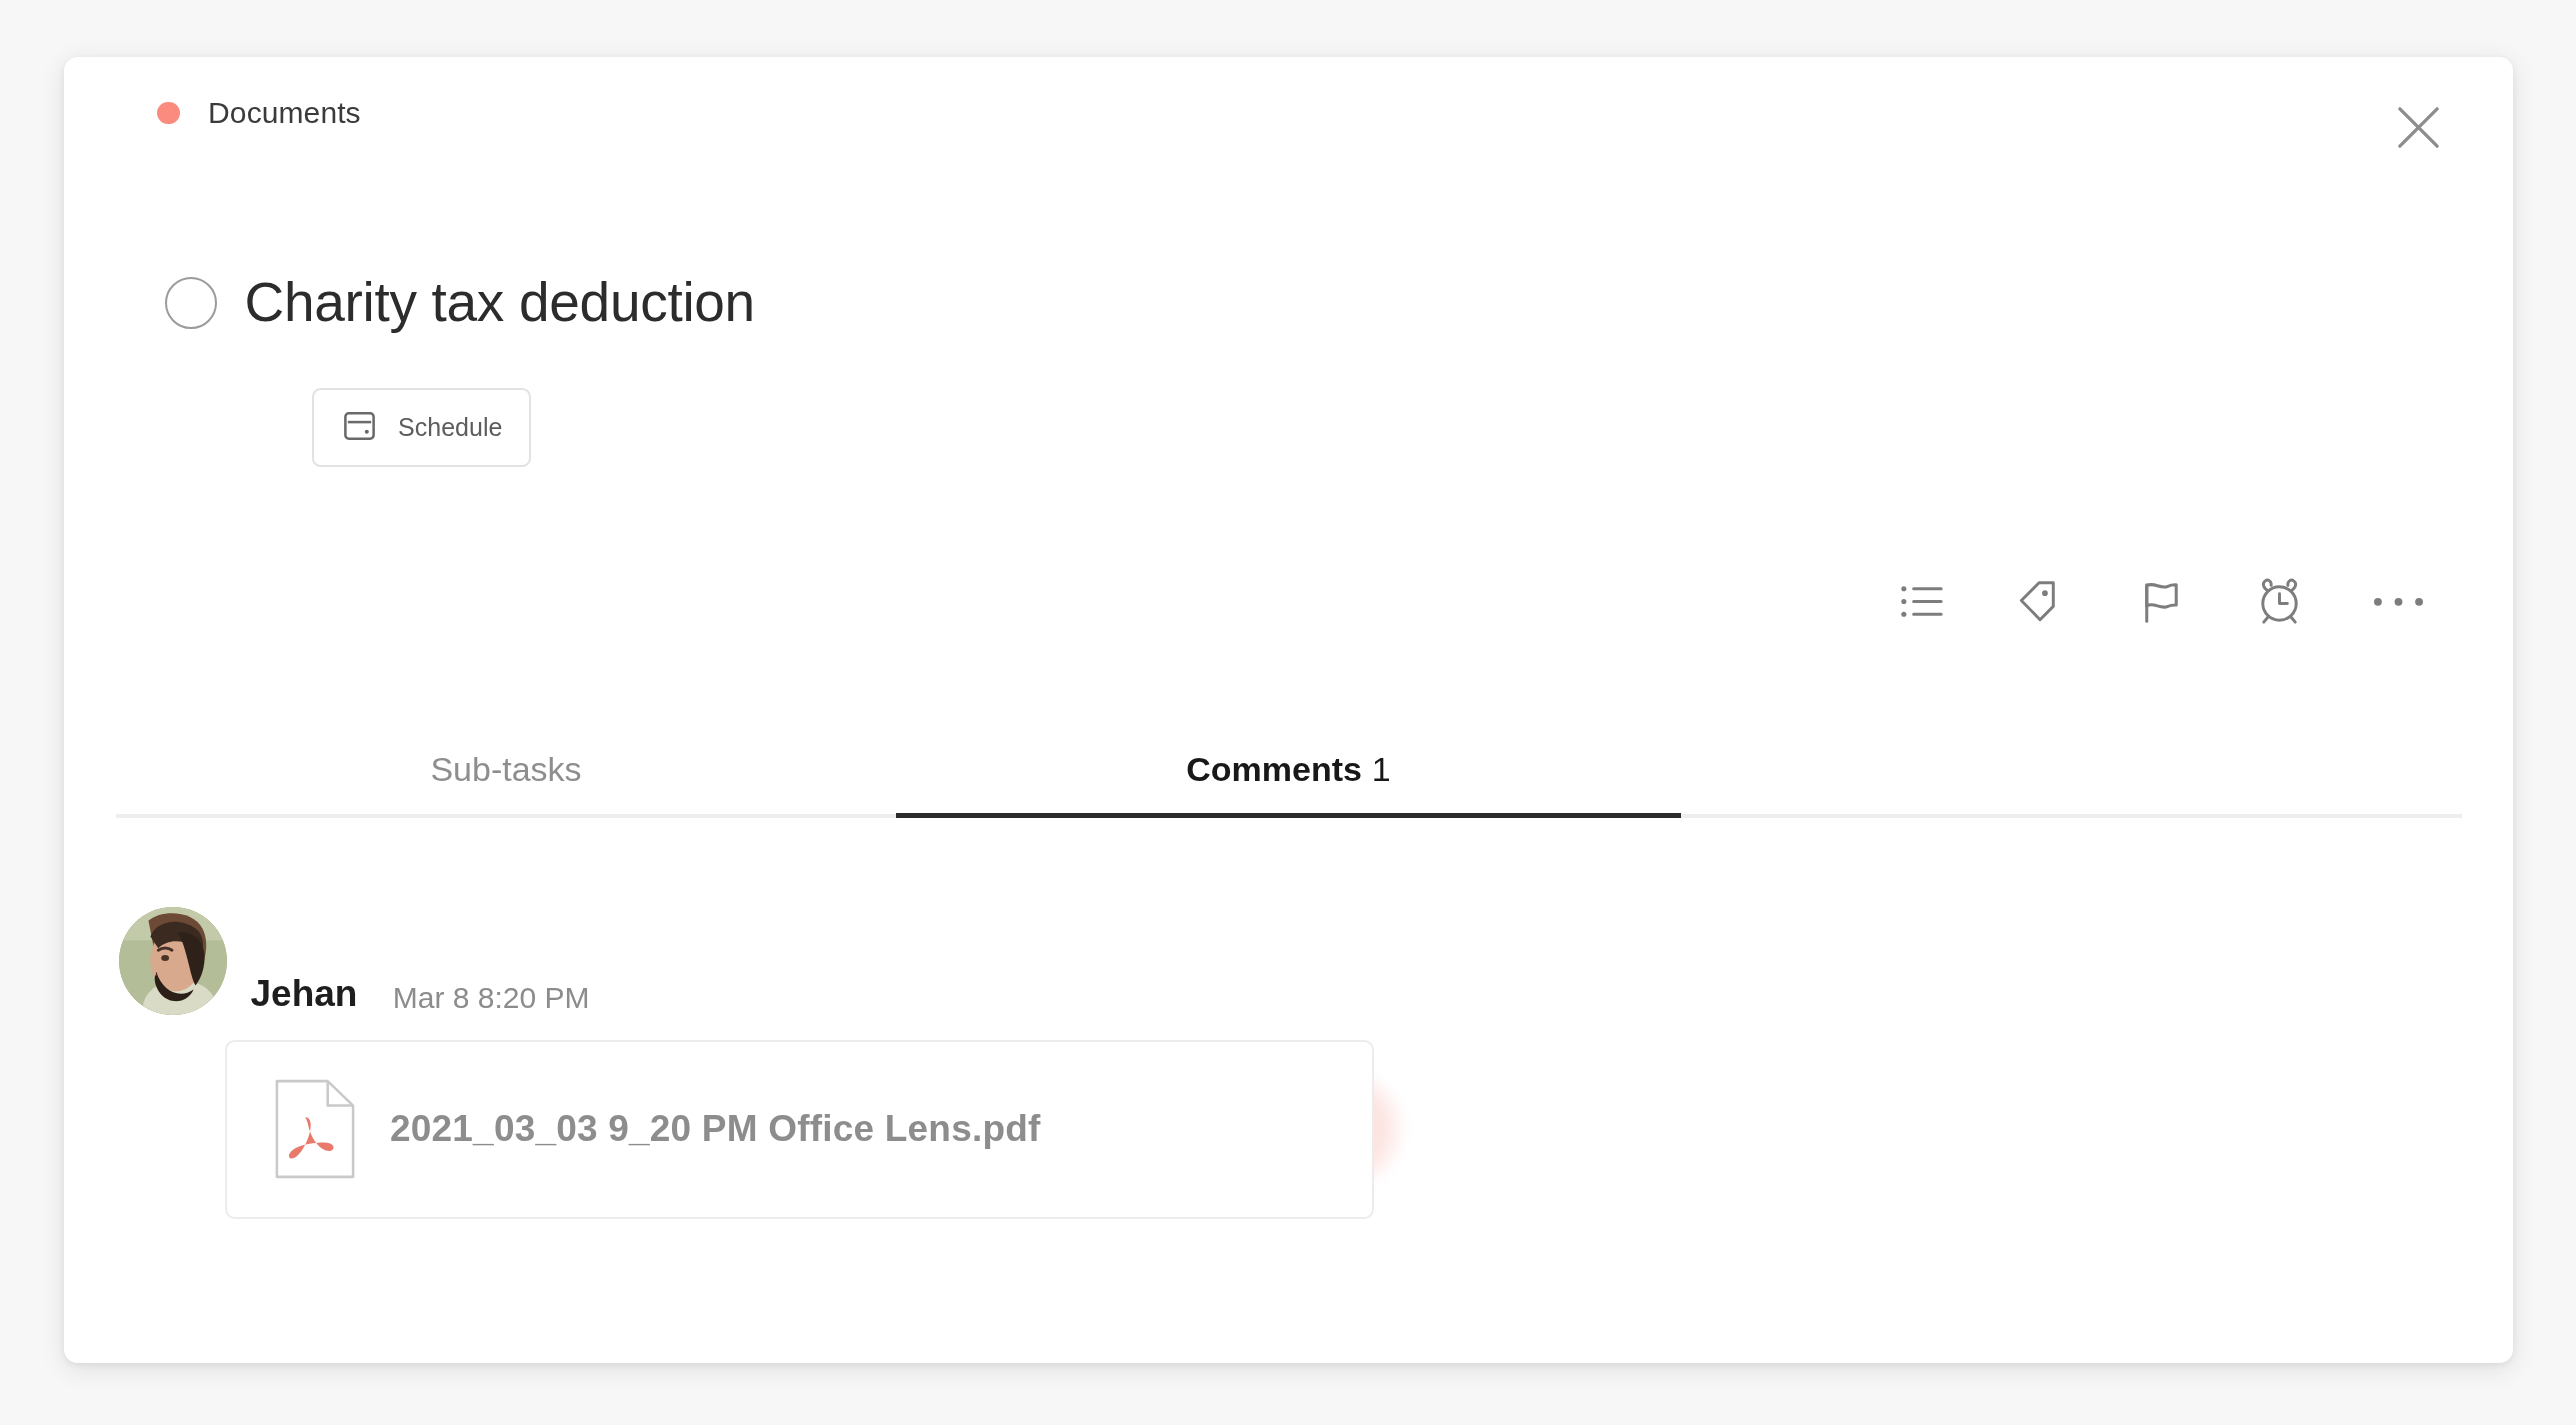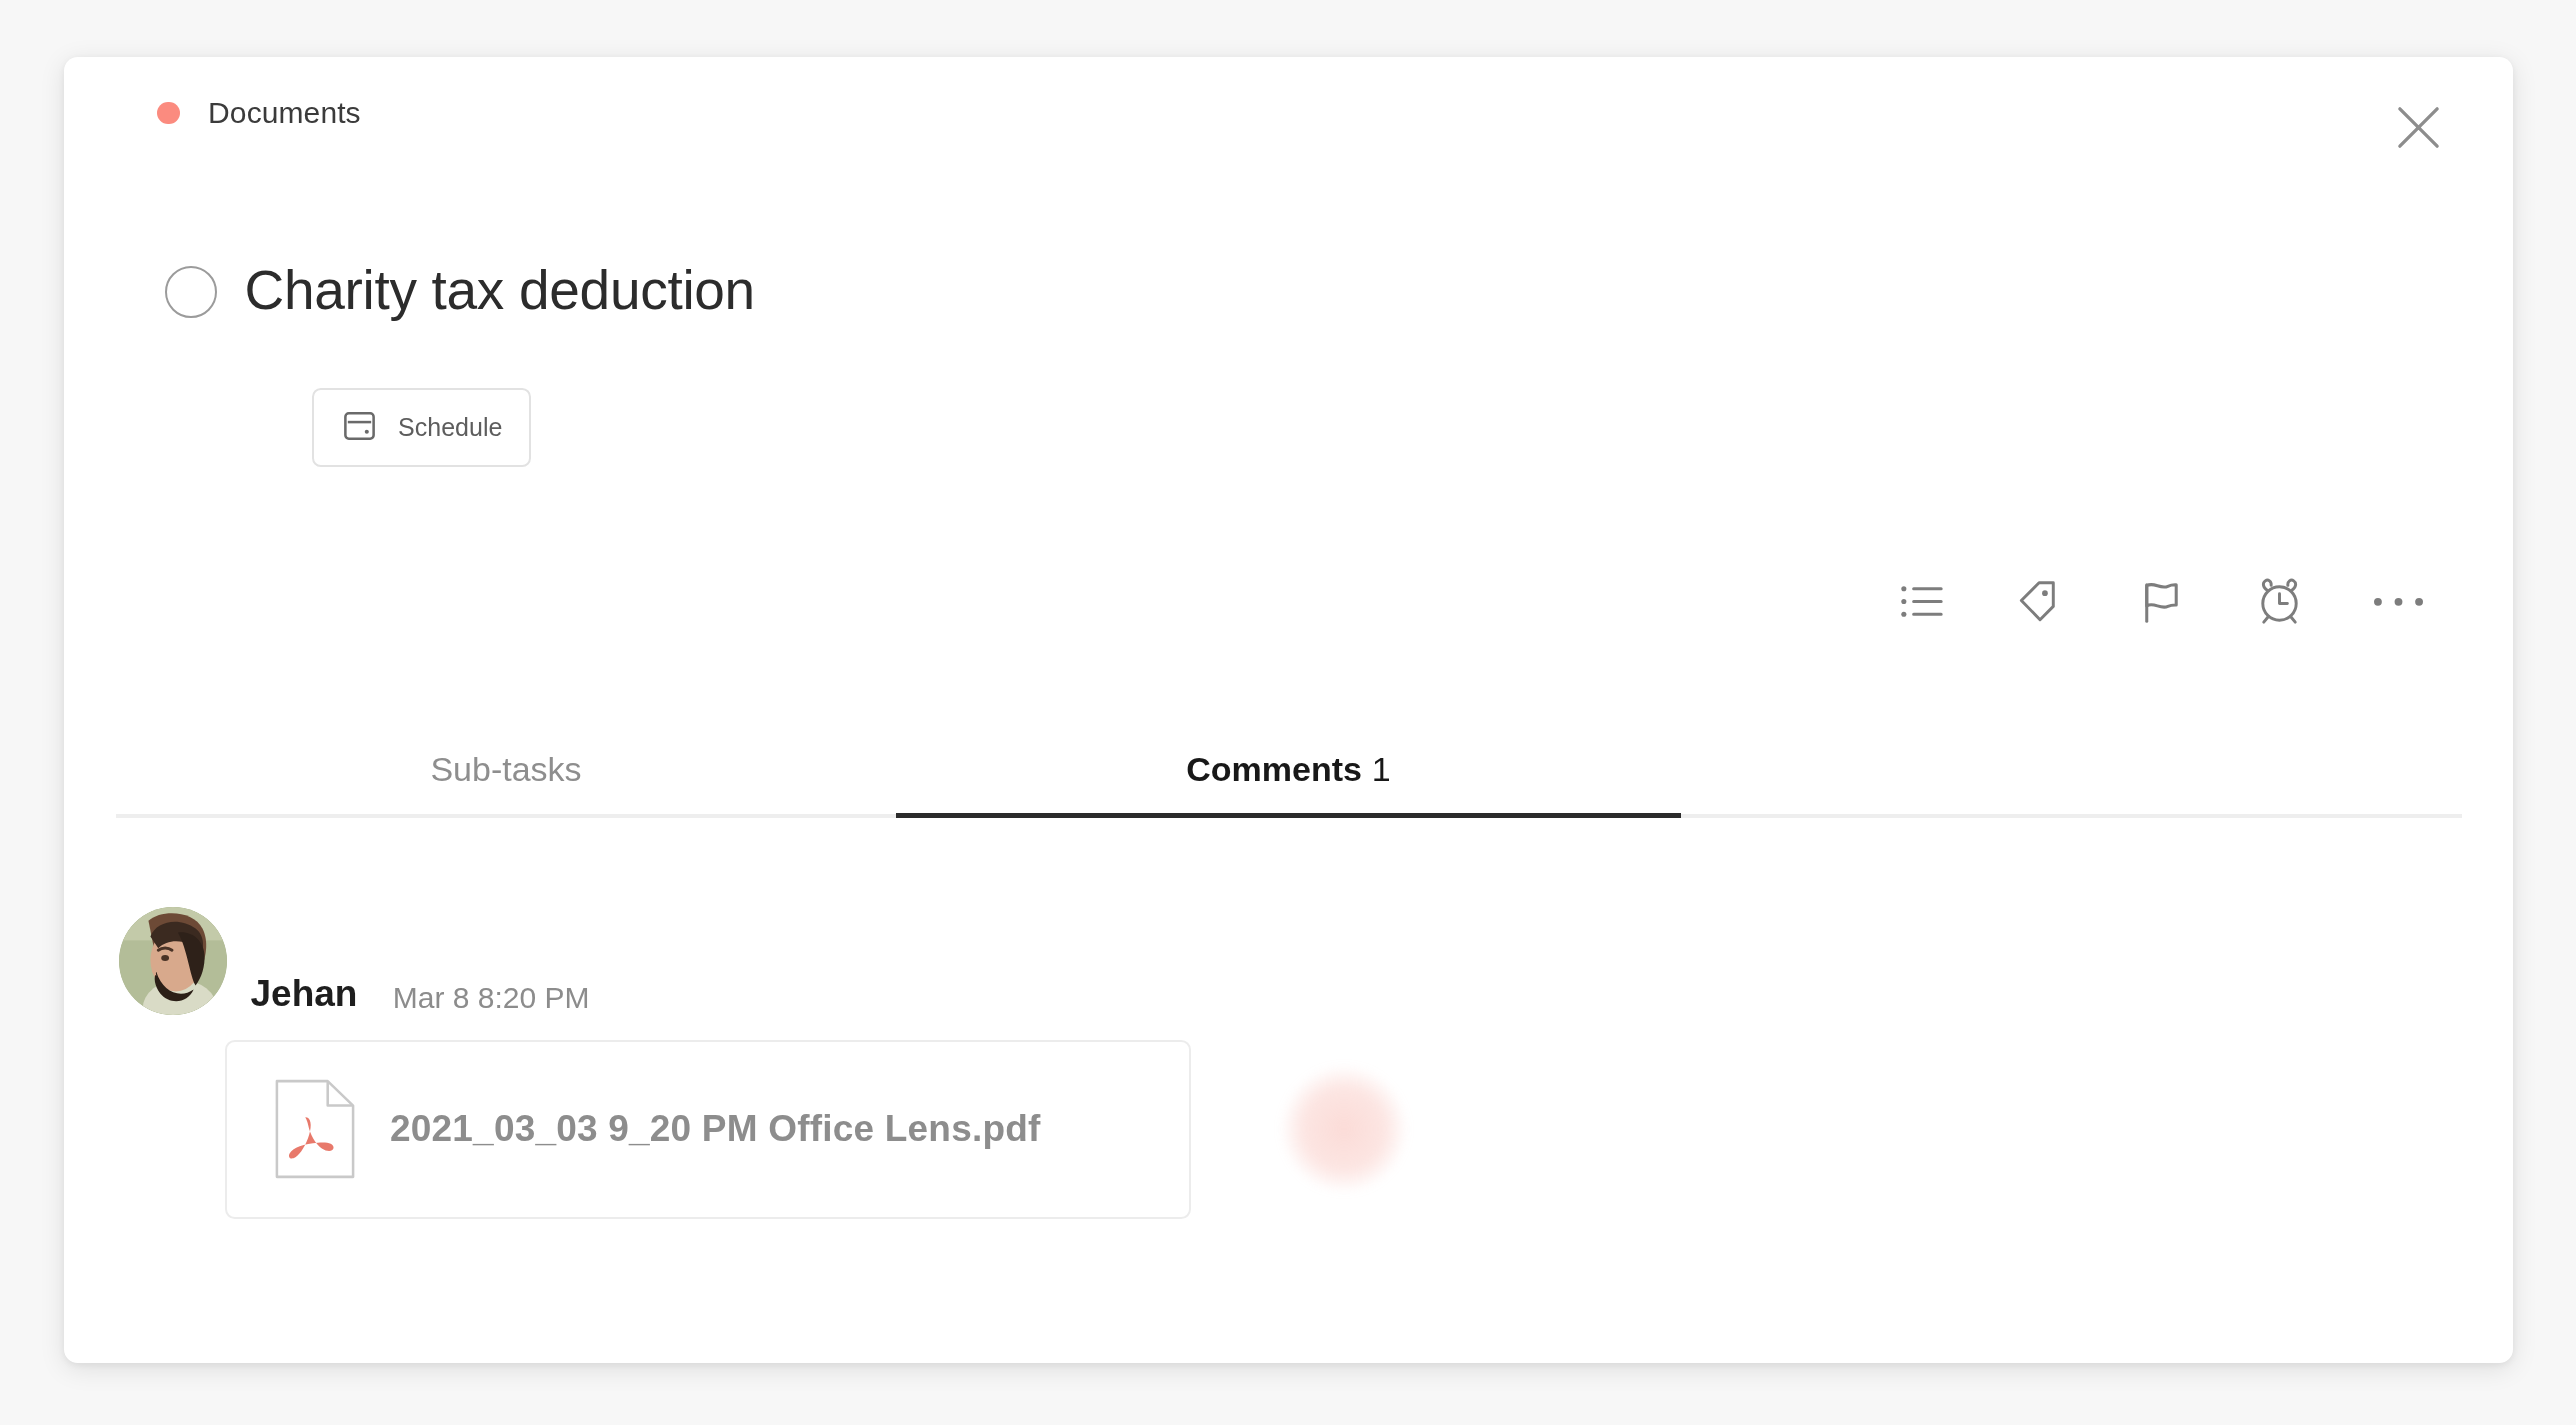--- a/index.html
+++ b/index.html
@@ -75,23 +75,23 @@
     justify-content: center;
     cursor: pointer;
     border-radius: 5.9px;
   }
   .close-btn svg { display: block; }
 
   
   .title-row {
     position: absolute;
     left: 101px;
-    top: 208px;
-    display: flex;
-    align-items: flex-end;
+    top: 220px;
+    display: flex;
+    align-items: flex-start;
     gap: 27.5px;
   }
   .task-checkbox {
     width: 52px;
     height: 52px;
     border-radius: 50%;
     border: 2.9px solid #9b9b9b;
     box-sizing: border-box;
     background: #fff;
     cursor: pointer;
@@ -239,21 +239,21 @@
     margin-left: 11.8px;
   }
 
   .attachment-wrap {
     position: relative;
     margin-top: 24.5px;
     margin-left: 109px;
   }
   .attachment {
     position: relative;
-    width: 966px;
+    width: 1149px;
     height: 179px;
     box-sizing: border-box;
     border: 2px solid #ececec;
     border-radius: 9.8px;
     background: #fff;
     display: flex;
     align-items: center;
     gap: 33px;
     padding-left: 46px;
     cursor: pointer;

